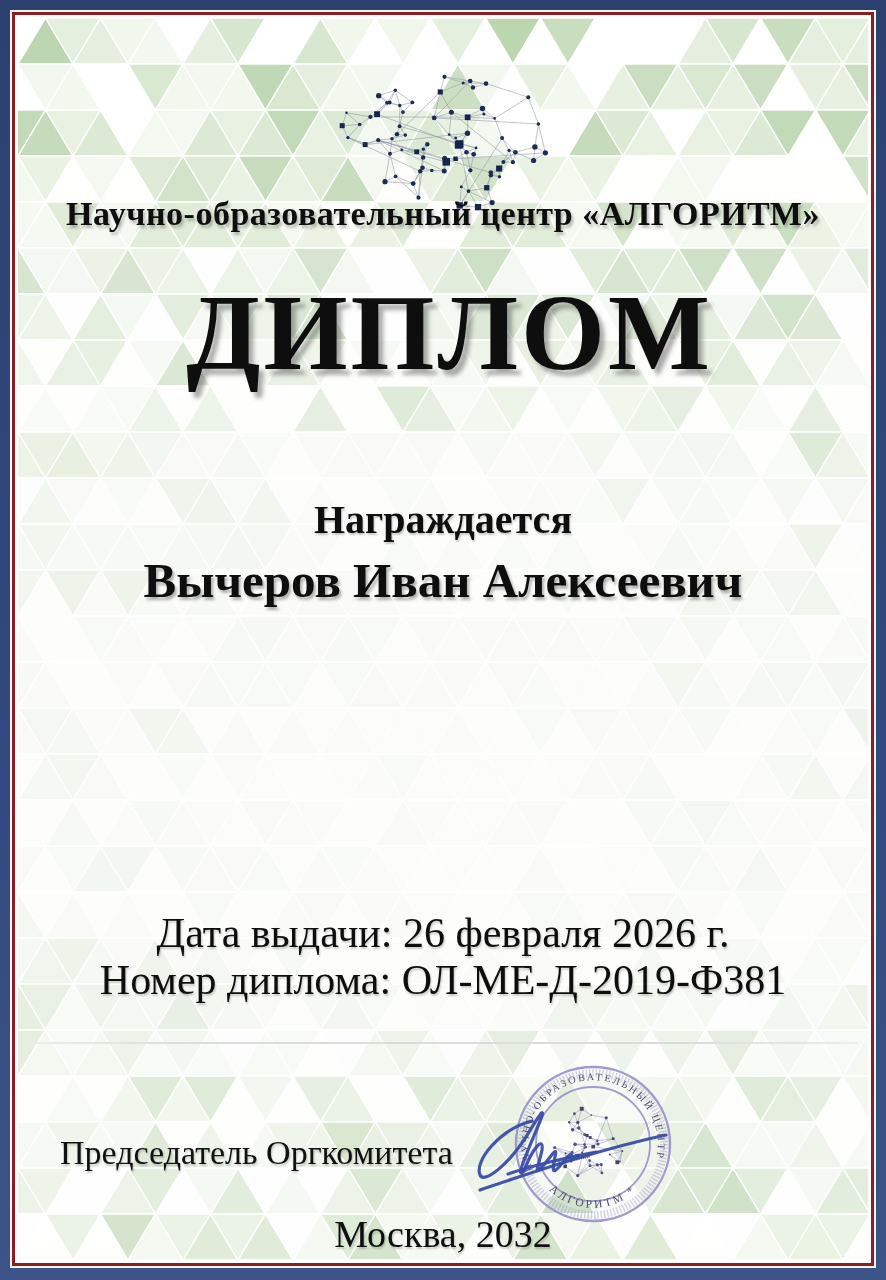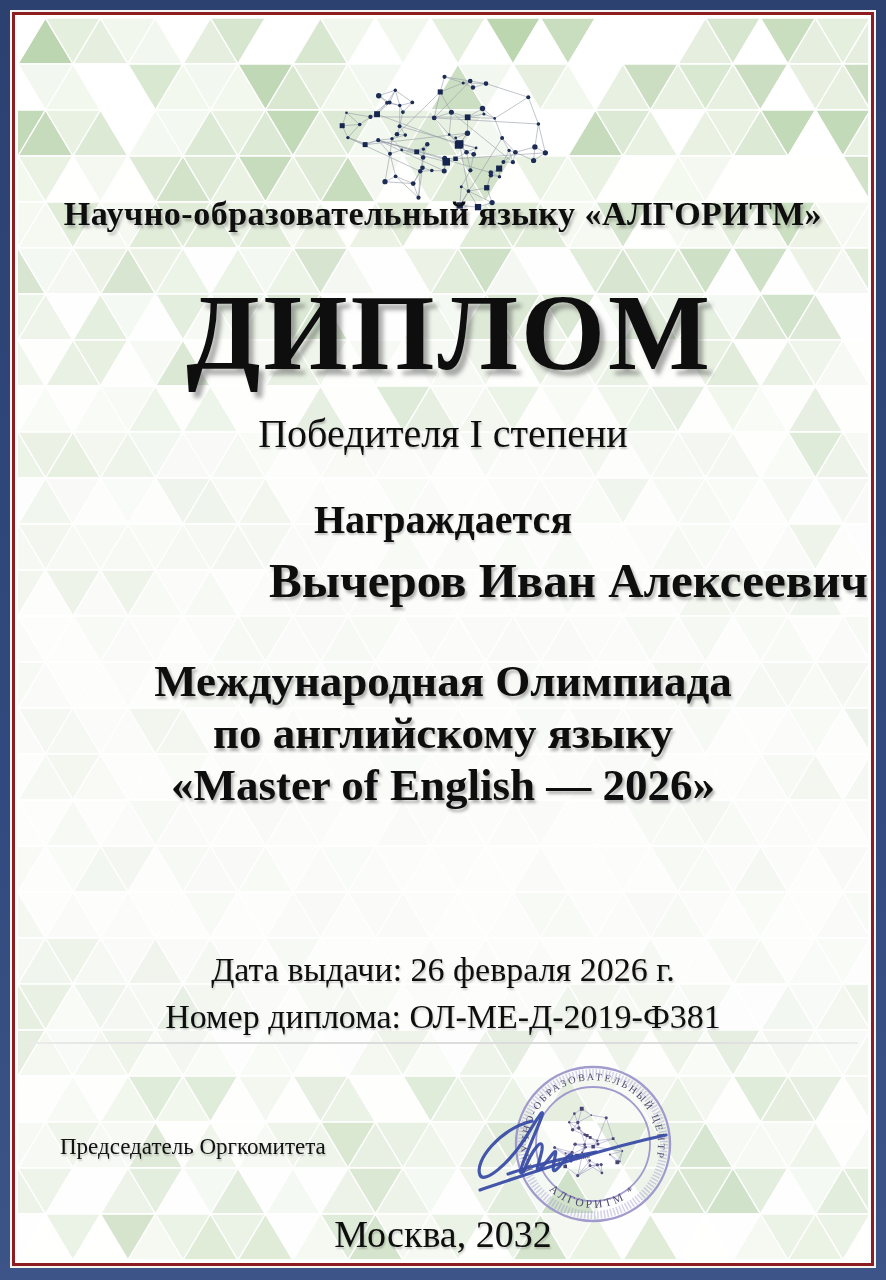--- a/index.html
+++ b/index.html
@@ -18,27 +18,27 @@
   }
   .bg-svg{position:absolute;left:0;top:0;z-index:0;}
   .layer-text{position:absolute;left:0;width:100%;text-align:center;z-index:4;color:#0e0e0e;}
   .logo{position:absolute;left:312px;top:40px;z-index:2;}
   .org-line{top:177px;font-size:34px;font-weight:700;letter-spacing:.5px;
     text-shadow:2px 3px 3px rgba(60,60,60,.35);}
   .title{top:258px;font-size:108px;font-weight:700;letter-spacing:3px;line-height:1.05;
     text-shadow:5px 6px 4px rgba(90,90,90,.5);padding-left:13px;}
   .subtitle{top:392px;font-size:40px;text-shadow:1px 2px 2px rgba(0,0,0,.22);}
   .awarded{top:478px;font-size:40px;text-shadow:1px 2px 2px rgba(0,0,0,.22);font-weight:bold;}
-  .recipient{top:534px;font-size:49px;font-weight:700;text-shadow:2px 3px 3px rgba(60,60,60,.4);text-align:right;}
+  .recipient{top:534px;font-size:49px;font-weight:700;text-shadow:2px 3px 3px rgba(60,60,60,.4);}
   .event{top:637px;font-size:45px;font-weight:700;line-height:52px;
     text-shadow:2px 3px 3px rgba(60,60,60,.4);}
-  .dates{top:928px;font-size:34px;line-height:47px;text-shadow:1px 2px 2px rgba(0,0,0,.2);}
+  .dates{top:892px;font-size:42px;line-height:47px;text-shadow:1px 2px 2px rgba(0,0,0,.2);}
   .divider{position:absolute;left:10px;right:10px;top:1024px;height:2px;
     background:linear-gradient(90deg,#ececec,#dcdcdc 20%,#dcdcdc 80%,#ececec);z-index:1;}
-  .sig-label{position:absolute;left:42px;top:1116px;font-size:23px;z-index:4;
+  .sig-label{position:absolute;left:42px;top:1116px;font-size:34px;z-index:4;
     text-shadow:1px 2px 2px rgba(0,0,0,.2);}
   .sig-name{position:absolute;right:18px;top:1116px;font-size:34px;z-index:4;
     text-shadow:1px 2px 2px rgba(0,0,0,.2);}
   .city{top:1194px;font-size:38px;text-shadow:1px 2px 2px rgba(0,0,0,.2);}
   .stamp{position:absolute;left:480px;top:1031px;z-index:3;opacity:.93;}
   .signature{position:absolute;left:450px;top:1035px;z-index:5;}
 </style>
 </head>
 <body>
 
@@ -1298,35 +1298,29 @@
             <circle cx="35.4" cy="85.6" r="1.5" fill="#1d2c55"></circle>
             <circle cx="136.5" cy="94.2" r="2.3" fill="#1d2c55"></circle>
             <circle cx="69.6" cy="68.2" r="2.0" fill="#1d2c55"></circle>
             <circle cx="137.5" cy="75.2" r="2.7" fill="#1d2c55"></circle>
             <circle cx="138.5" cy="133.1" r="1.9" fill="#1d2c55"></circle>
             <circle cx="152.5" cy="50.5" r="2.7" fill="#1d2c55"></circle>
             <circle cx="164.7" cy="60.4" r="1.3" fill="#1d2c55"></circle>
             <circle cx="153.9" cy="56.0" r="1.6" fill="#1d2c55"></circle>
           </svg>
 
-        <div class="layer-text org-line">Научно-образовательный языку «АЛГОРИТМ»</div>
+        <div class="layer-text org-line">Научно-образовательный центр «АЛГОРИТМ»</div>
 
         <div class="layer-text title">ДИПЛОМ</div>
 
-        <div class="layer-text subtitle">Победителя I степени</div>
 
         <div class="layer-text awarded">Награждается</div>
 
         <div class="layer-text recipient">Вычеров Иван Алексеевич</div>
 
-        <div class="layer-text event">
-          <div>Международная Олимпиада</div>
-          <div>по английскому языку</div>
-          <div>«Master of English — 2026»</div>
-        </div>
 
         <div class="layer-text dates">
           <div>Дата выдачи: 26 февраля 2026 г.</div>
           <div>Номер диплома: ОЛ-МЕ-Д-2019-Ф381</div>
         </div>
 
         <div class="divider"></div>
 
         <div class="sig-label">Председатель Оргкомитета</div>
 

